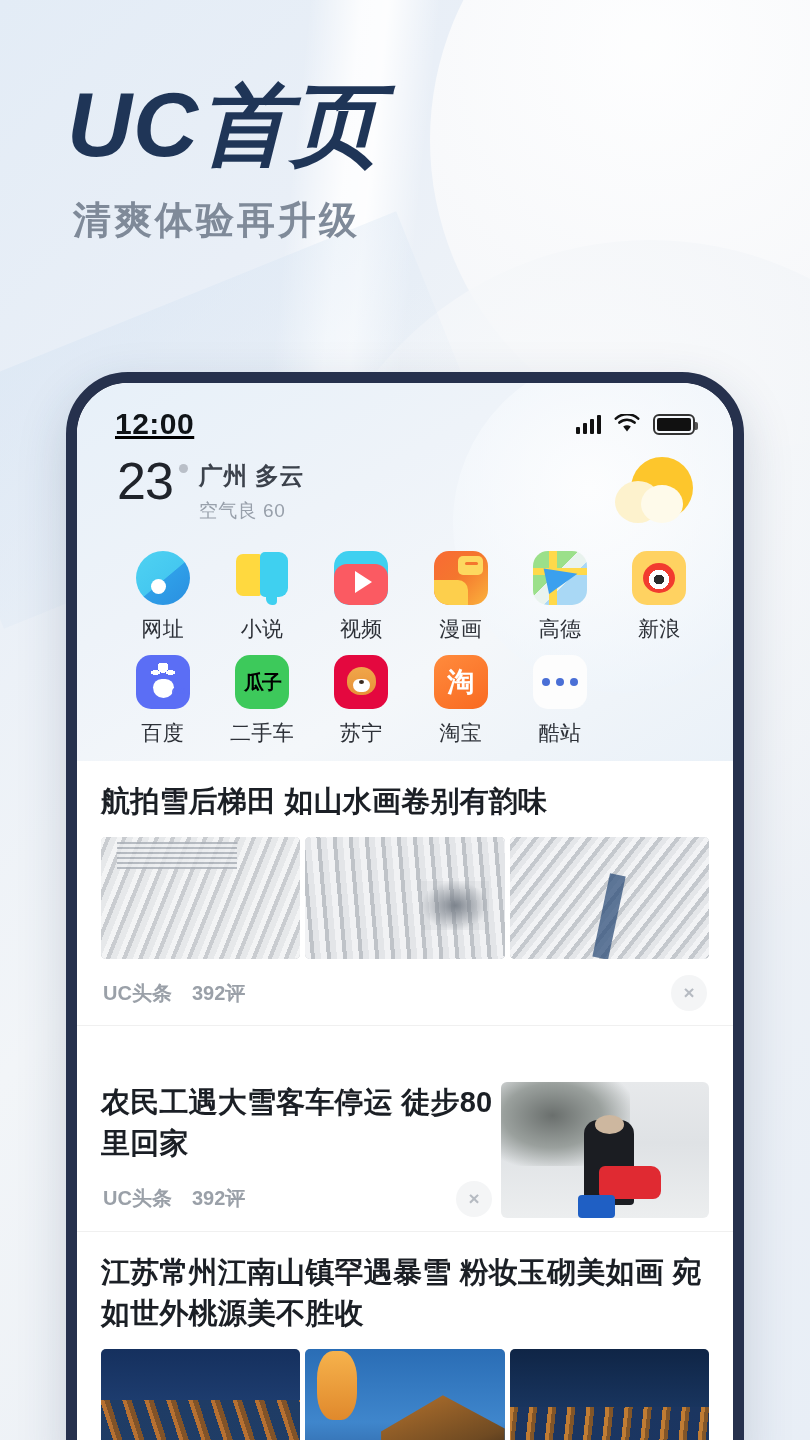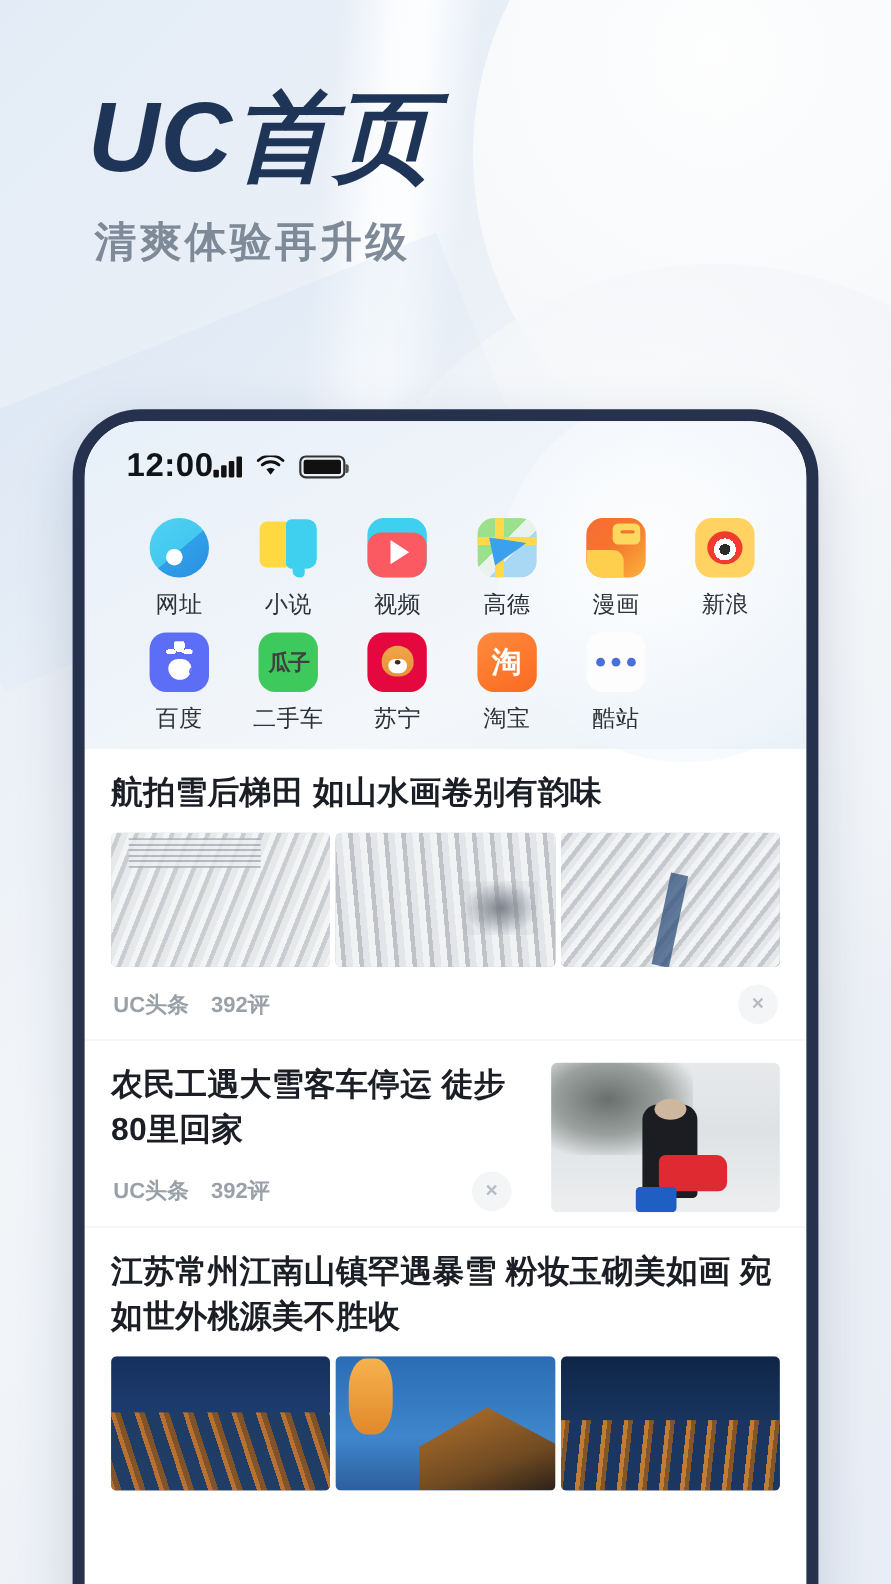--- a/index.html
+++ b/index.html
@@ -36,21 +36,21 @@
     transform:rotate(6deg);
   }
   .bg-diag {
     position:absolute; left:-60px; top:300px;
     width:520px; height:240px;
     background:linear-gradient(160deg,rgba(214,228,243,.55),rgba(238,243,249,0));
     transform:rotate(-22deg);
   }
 
   
-  .promo { position:absolute; left:80px; top:78px; z-index:4; }
+  .promo { position:absolute; left:67px; top:78px; z-index:4; }
   .promo-title {
     font-size:90px; font-weight:bold; color:#1f3557;
     letter-spacing:1px; line-height:1.05; font-style:italic;
     font-family:"Liberation Sans","DejaVu Sans",sans-serif;
   }
   .promo-sub {
     margin-top:22px; margin-left:6px;
     font-size:38px; font-weight:bold; color:#7f8a99; letter-spacing:3px;
   }
 
@@ -78,22 +78,22 @@
     flex:0 0 auto;
   }
   .screen-top::after {
     content:""; position:absolute; right:-60px; top:-30px;
     width:340px; height:340px; border-radius:50%;
     background:radial-gradient(circle at 40% 40%, rgba(255,255,255,.8), rgba(222,235,248,.35));
   }
 
   
   .statusbar {
-    height:66px; display:flex; align-items:center; 
-    padding:16px 38px 0 38px; position:relative; z-index:2;
+    height:66px; display:flex; align-items:center; justify-content:space-between;
+    padding:16px 38px 0 38px; position:relative; z-index:2;text-decoration:underline;
   }
   .status-time { font-size:30px; font-weight:bold; color:#101418; letter-spacing:.5px; }
   .status-icons { display:flex; align-items:center; gap:13px; }
   .sig { display:flex; align-items:flex-end; gap:2.5px; height:20px; }
   .sig i { width:4.5px; background:#111; border-radius:1px; display:block; }
   .sig i:nth-child(1){height:7px;} .sig i:nth-child(2){height:11px;}
   .sig i:nth-child(3){height:15px;} .sig i:nth-child(4){height:19px;}
   .battery { width:42px; height:21px; border:2.5px solid #333; border-radius:6px; position:relative; padding:2px; }
   .battery::after { content:""; position:absolute; right:-5px; top:6px; width:3px; height:8px; background:#555; border-radius:0 2px 2px 0; }
   .battery i { display:block; height:100%; width:100%; background:#111; border-radius:2px; }
@@ -179,21 +179,21 @@
   .i-bai { background:#5b6ef5; }
   .i-bai::before { content:""; position:absolute; left:15px; top:8px; width:24px; height:19px;
     background:
       radial-gradient(ellipse at 18% 50%, #fff 0 5px, transparent 5px),
       radial-gradient(ellipse at 50% 20%, #fff 0 5px, transparent 5px),
       radial-gradient(ellipse at 82% 50%, #fff 0 5px, transparent 5px); }
   .i-bai::after { content:""; position:absolute; left:17px; top:24px; width:21px; height:19px; background:#fff; border-radius:9px 9px 11px 11px; }
   .i-bai i { position:absolute; left:36px; top:29px; font-size:11px; color:#5b6ef5; font-weight:bold; z-index:4; }
   
   .i-car { background:#3dc95b; display:flex; align-items:center; justify-content:center; }
-  .i-car span { font-size:20px; color:#404040; font-weight:bold; letter-spacing:-2px; }
+  .i-car span { font-size:20px; color:#000000; font-weight:bold; letter-spacing:-2px; }
   
   .i-sun { background:#e4083f; }
   .i-sun::before { content:""; position:absolute; left:13px; top:12px; width:29px; height:28px; border-radius:50% 50% 45% 45%;
     background:linear-gradient(180deg,#f0a64a 0%,#e89238 100%); }
   .i-sun::after { content:""; position:absolute; left:19px; top:24px; width:17px; height:13px; background:#fff; border-radius:8px 8px 9px 9px; }
   .i-sun i { position:absolute; left:25px; top:25px; width:5px; height:4px; background:#3a2b20; border-radius:50%; z-index:4; }
   
   .i-tao { background:linear-gradient(150deg,#ff8b3d,#f96a21); display:flex; align-items:center; justify-content:center; }
   .i-tao span { font-size:27px; color:#fff; font-weight:bold; }
   
@@ -208,21 +208,21 @@
   .thumbs { display:flex; gap:5px; margin-top:15px; }
   .thumb { flex:1; height:122px; border-radius:5px; overflow:hidden; position:relative; background:#d8dadd; }
   .meta { display:flex; align-items:center; padding:16px 2px 14px 2px; }
   .meta-src { font-size:20px; color:#9aa0a8; }
   .meta-cmt { font-size:20px; color:#9aa0a8; margin-left:20px; }
   .close-btn {
     margin-left:auto; width:36px; height:36px; border-radius:50%;
     background:#f4f5f6; display:flex; align-items:center; justify-content:center;
     color:#b6bbc2; font-size:19px;
   }
-  .news-side { display:flex; gap:34px; }
+  .news-side { display:flex; gap:7px;margin-top:36px; }
   .news-side-txt { flex:1; display:flex; flex-direction:column; }
   .news-side-img { width:208px; height:136px; border-radius:6px; overflow:hidden; position:relative; flex:0 0 auto; }
 
   
   .ter1, .ter2, .ter3 {
     position:absolute; inset:0;
     background:
       repeating-linear-gradient(112deg, #f3f4f5 0 5px, #c9ccd0 5px 9px, #e6e8ea 9px 15px),
       linear-gradient(160deg,#dfe2e5,#b9bdc2);
   }
@@ -297,20 +297,38 @@
             <path d="M13 17.5 L9.2 12.6 A6.2 6.2 0 0 1 16.8 12.6 Z" fill="#111"></path>
             <path d="M5.4 8.6 A11.6 11.6 0 0 1 20.6 8.6" stroke="#111" stroke-width="2.6" fill="none" stroke-linecap="round"></path>
             <path d="M1.8 4.6 A16.6 16.6 0 0 1 24.2 4.6" stroke="#111" stroke-width="2.6" fill="none" stroke-linecap="round"></path>
           </svg>
           <div class="battery">
               <i></i>
             </div>
         </div>
       </div>
 
+      <div class="weather">
+        <div class="wx-left">
+          <div class="wx-temp">23</div>
+          <div class="wx-deg"></div>
+          <div class="wx-info">
+            <div class="wx-city">
+              <span>广州</span>
+              <span>多云</span>
+            </div>
+            <div class="wx-air">空气良 60</div>
+          </div>
+        </div>
+        <div class="wx-icon">
+          <div class="wx-sun"></div>
+          <div class="wx-cloud1"></div>
+          <div class="wx-cloud2"></div>
+        </div>
+      </div>
 
 
       <div class="grid">
 
         <div class="app">
           <div class="app-ic">
               <div class="ic-ci i-web"></div>
             </div>
           <div class="app-lb">网址</div>
         </div>
@@ -326,32 +344,32 @@
         <div class="app">
           <div class="app-ic">
               <div class="ic-sq i-vid"></div>
             </div>
           <div class="app-lb">视频</div>
         </div>
 
 
         <div class="app">
           <div class="app-ic">
-              <div class="ic-sq i-map"></div>
-            </div>
-          <div class="app-lb">高德</div>
-        </div>
-
-        <div class="app">
-          <div class="app-ic">
               <div class="ic-sq i-com">
                 <i></i>
               </div>
             </div>
           <div class="app-lb">漫画</div>
+        </div>
+
+        <div class="app">
+          <div class="app-ic">
+              <div class="ic-sq i-map"></div>
+            </div>
+          <div class="app-lb">高德</div>
         </div>
 
         <div class="app">
           <div class="app-ic">
               <div class="ic-sq i-sin"></div>
             </div>
           <div class="app-lb">新浪</div>
         </div>
 
         <div class="app">

